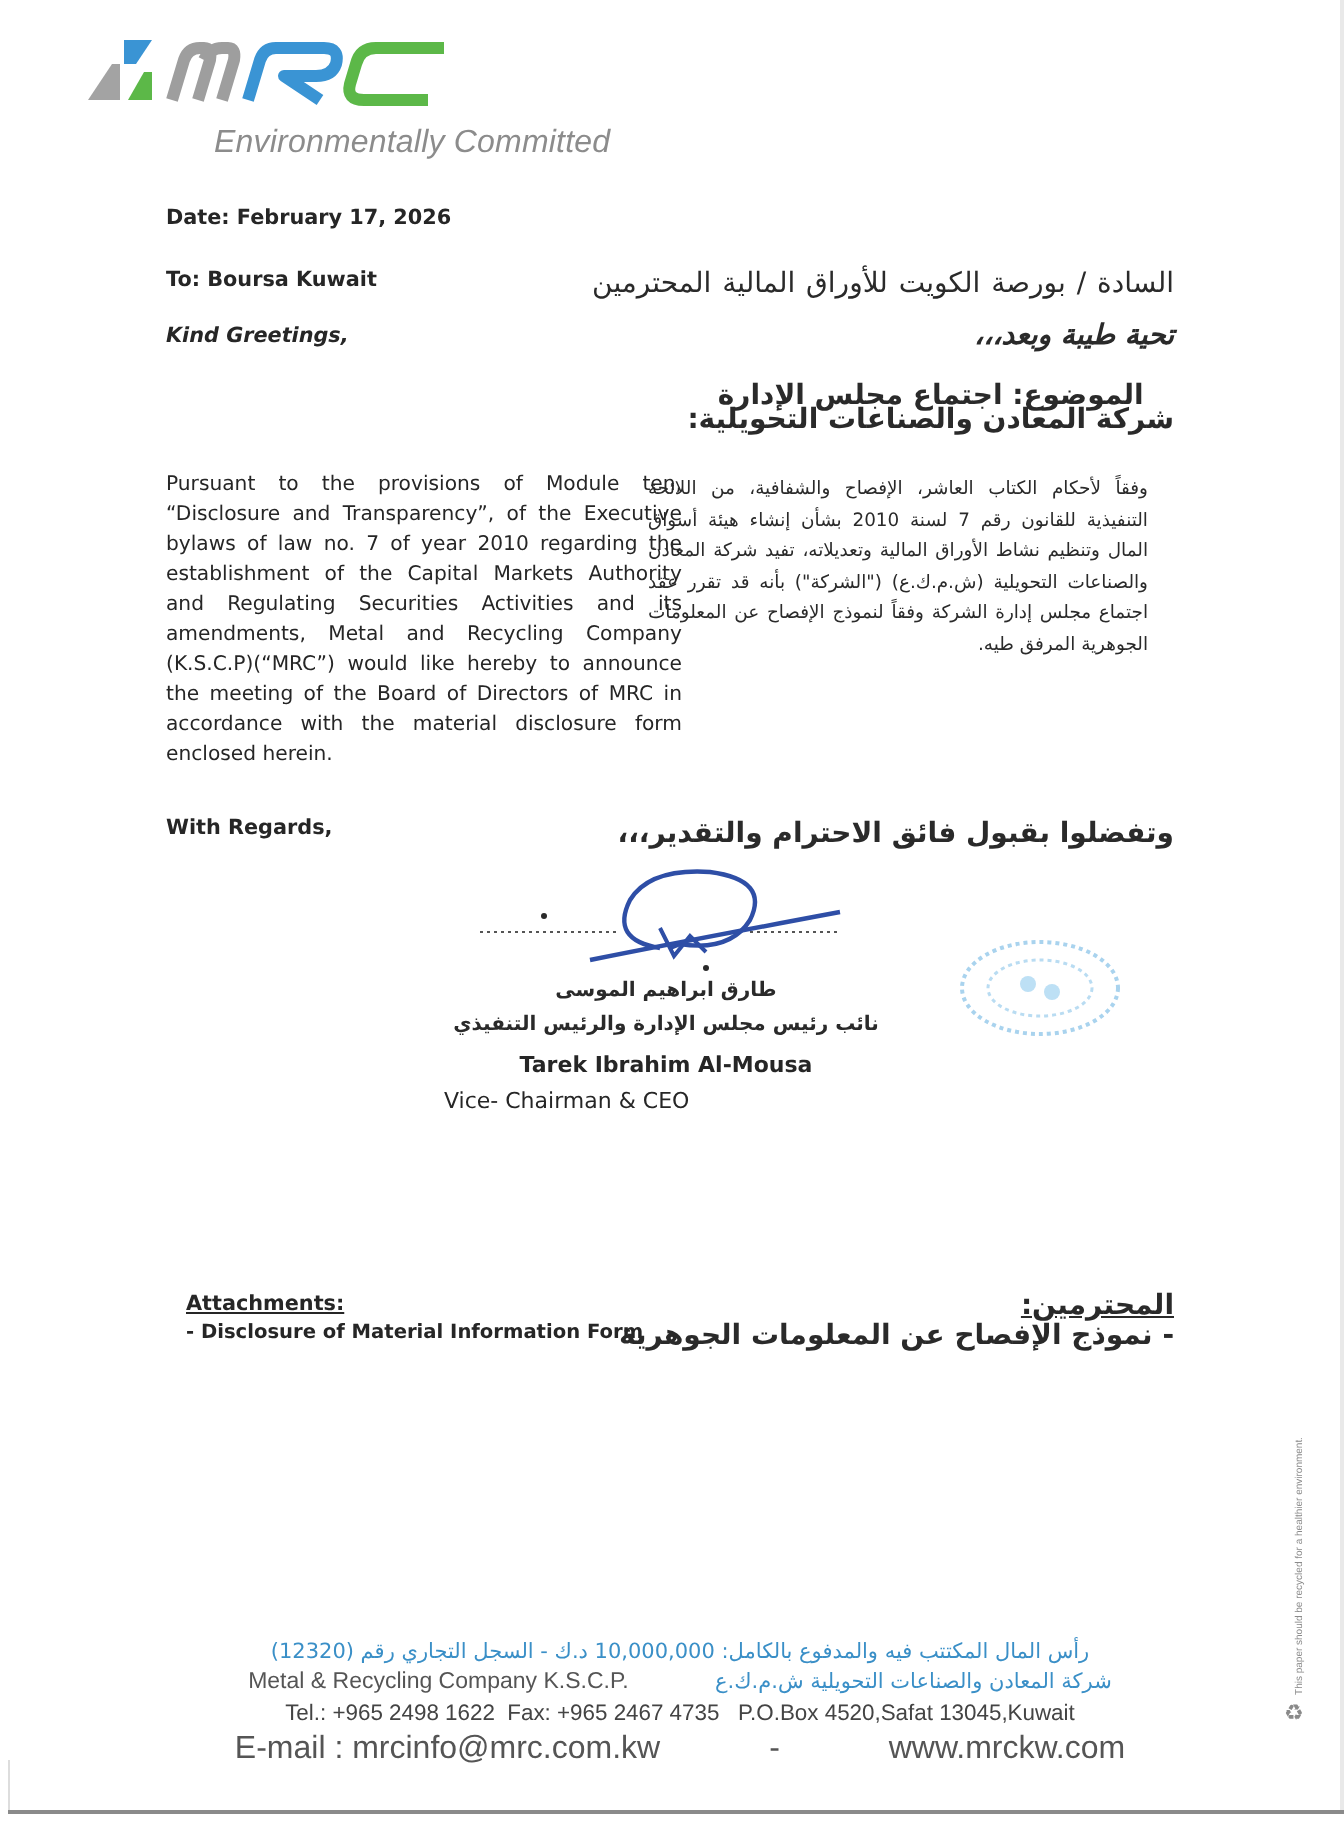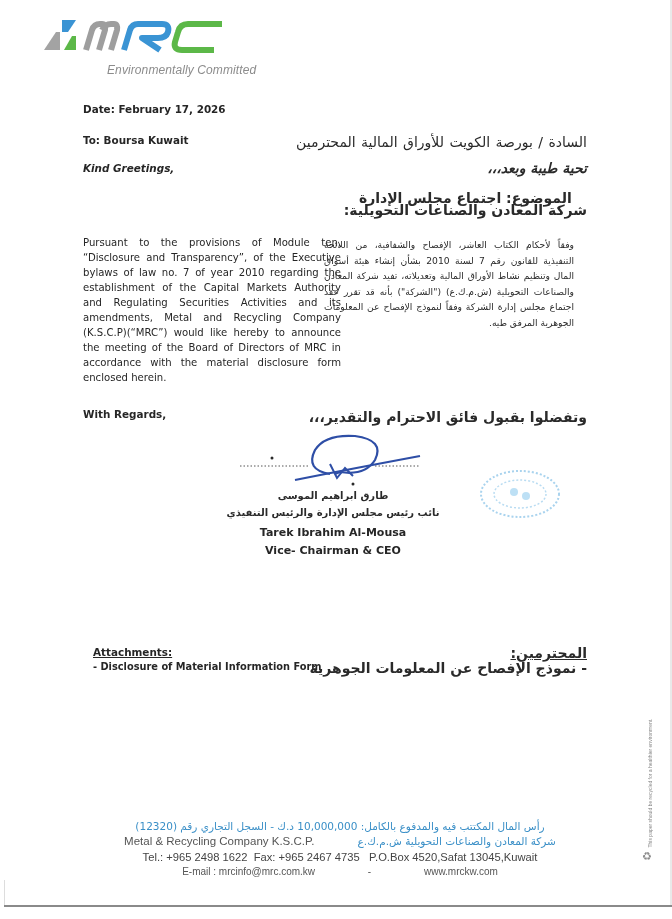--- a/index.html
+++ b/index.html
@@ -6,21 +6,21 @@
   body {
     width: 672px; height: 919px; background: #ffffff; position: relative; overflow: hidden;
     font-family: "Liberation Sans", sans-serif; color: #2b2b2b;
   }
   .page-edge-right { position: absolute; right: 0; top: 0; width: 2px; height: 906px; background: #e9e9e9; }
   .page-edge-bottom { position: absolute; left: 4px; right: 0; top: 905px; height: 2px; background: #8a8a8a; }
   .page-edge-left { position: absolute; left: 4px; top: 880px; width: 1px; height: 26px; background: #dddddd; }
 
   .logo { position: absolute; left: 42px; top: 12px; width: 200px; height: 70px; }
   .logo svg { display: block; }
-  .tagline { position: absolute; left: 107px; top: 63px; font-size: 12px; font-style: italic; color: #8c8c8c; letter-spacing: 0.1px; }
+  .tagline { position: absolute; left: 107px; top: 63px; font-size: 16px; font-style: italic; color: #8c8c8c; letter-spacing: 0.1px; }
 
   .en { position: absolute; font-family: "DejaVu Sans", sans-serif; font-size: 10.4px; color: #262626; }
   .ar { position: absolute; direction: rtl; text-align: right; font-family: "DejaVu Sans", sans-serif; font-size: 14px; color: #2a2a2a; }
   .bold { font-weight: bold; }
   .ital { font-style: italic; }
 
   .date { left: 83px; top: 103px; }
   .to { left: 83px; top: 134px; }
   .greet { left: 83px; top: 162px; }
   .subj { left: 83px; top: 193px; line-height: 13px; }
@@ -33,40 +33,40 @@
 
   .regards { left: 83px; top: 408px; }
   .ar-regards { right: 85px; top: 409px; font-weight: bold; }
 
   .signature { position: absolute; left: 235px; top: 430px; width: 190px; height: 60px; }
   .stamp { position: absolute; left: 478px; top: 468px; width: 84px; height: 52px; }
 
   .sig-ar1 { position: absolute; left: 222px; width: 222px; text-align: center; direction: rtl; top: 490px; font-family: "DejaVu Sans", sans-serif; font-size: 10px; font-weight: bold; color: #2a2a2a; }
   .sig-ar2 { position: absolute; left: 212px; width: 242px; text-align: center; direction: rtl; top: 507px; font-family: "DejaVu Sans", sans-serif; font-size: 10px; font-weight: bold; color: #2a2a2a; }
   .sig-en1 { position: absolute; left: 222px; width: 222px; text-align: center; top: 526px; font-size: 11px; font-weight: bold; color: #262626; font-family: "DejaVu Sans", sans-serif; }
-  .sig-en2 { position: absolute; left: 222px; width: 222px; text-align: center; top: 544px; font-size: 11px; font-weight: bold; color: #262626; font-family: "DejaVu Sans", sans-serif; }
+  .sig-en2 { position: absolute; left: 222px; width: 222px; text-align: left; top: 544px; font-size: 11px; font-weight: normal; color: #262626; font-family: "DejaVu Sans", sans-serif; }
 
   .att-h { left: 93px; top: 646px; text-decoration: underline; }
   .att-i { left: 93px; top: 661px; font-size: 9.8px; }
   .ar-att-h { right: 85px; top: 645px; text-decoration: underline; font-weight: bold; }
   .ar-att-i { right: 85px; top: 660px; font-weight: bold; }
 
   .side-note { position: absolute; left: 644px; top: 700px; width: 12px; height: 165px; }
   .side-note .txt {
     position: absolute; left: 50%; top: 50%; white-space: nowrap; font-size: 5px; color: #8a8a8a;
     transform: translate(-50%, -50%) rotate(-90deg); font-family: "Liberation Sans", sans-serif;
   }
   .recycle { position: absolute; left: 642px; top: 850px; font-size: 11px; color: #8a8a8a; }
 
   .foot { position: absolute; left: 110px; width: 460px; text-align: center; font-family: "Liberation Sans", sans-serif; white-space: nowrap; }
   .foot-ar1 { top: 820px; direction: rtl; font-size: 10.5px; color: #3a8fc7; font-family: "DejaVu Sans", sans-serif; }
   .foot-ln2 { top: 835px; font-size: 11.5px; color: #555; }
   .foot-ln2 .blue { color: #3a8fc7; font-family: "DejaVu Sans", sans-serif; font-size: 10.5px; margin-left: 40px; }
   .foot-ln3 { top: 851px; font-size: 11.2px; color: #444; }
-  .foot-ln4 { top: 866px; font-size: 10px; color: #555; }
+  .foot-ln4 { top: 866px; font-size: 16px; color: #555; }
   .foot-ln4 span, .foot-ln3 span { display: inline-block; }
 </style>
 </head>
 <body>
 
 <div class="page-edge-right"></div>
 <div class="page-edge-left"></div>
 <div class="page-edge-bottom"></div>
 
 <div class="logo">

